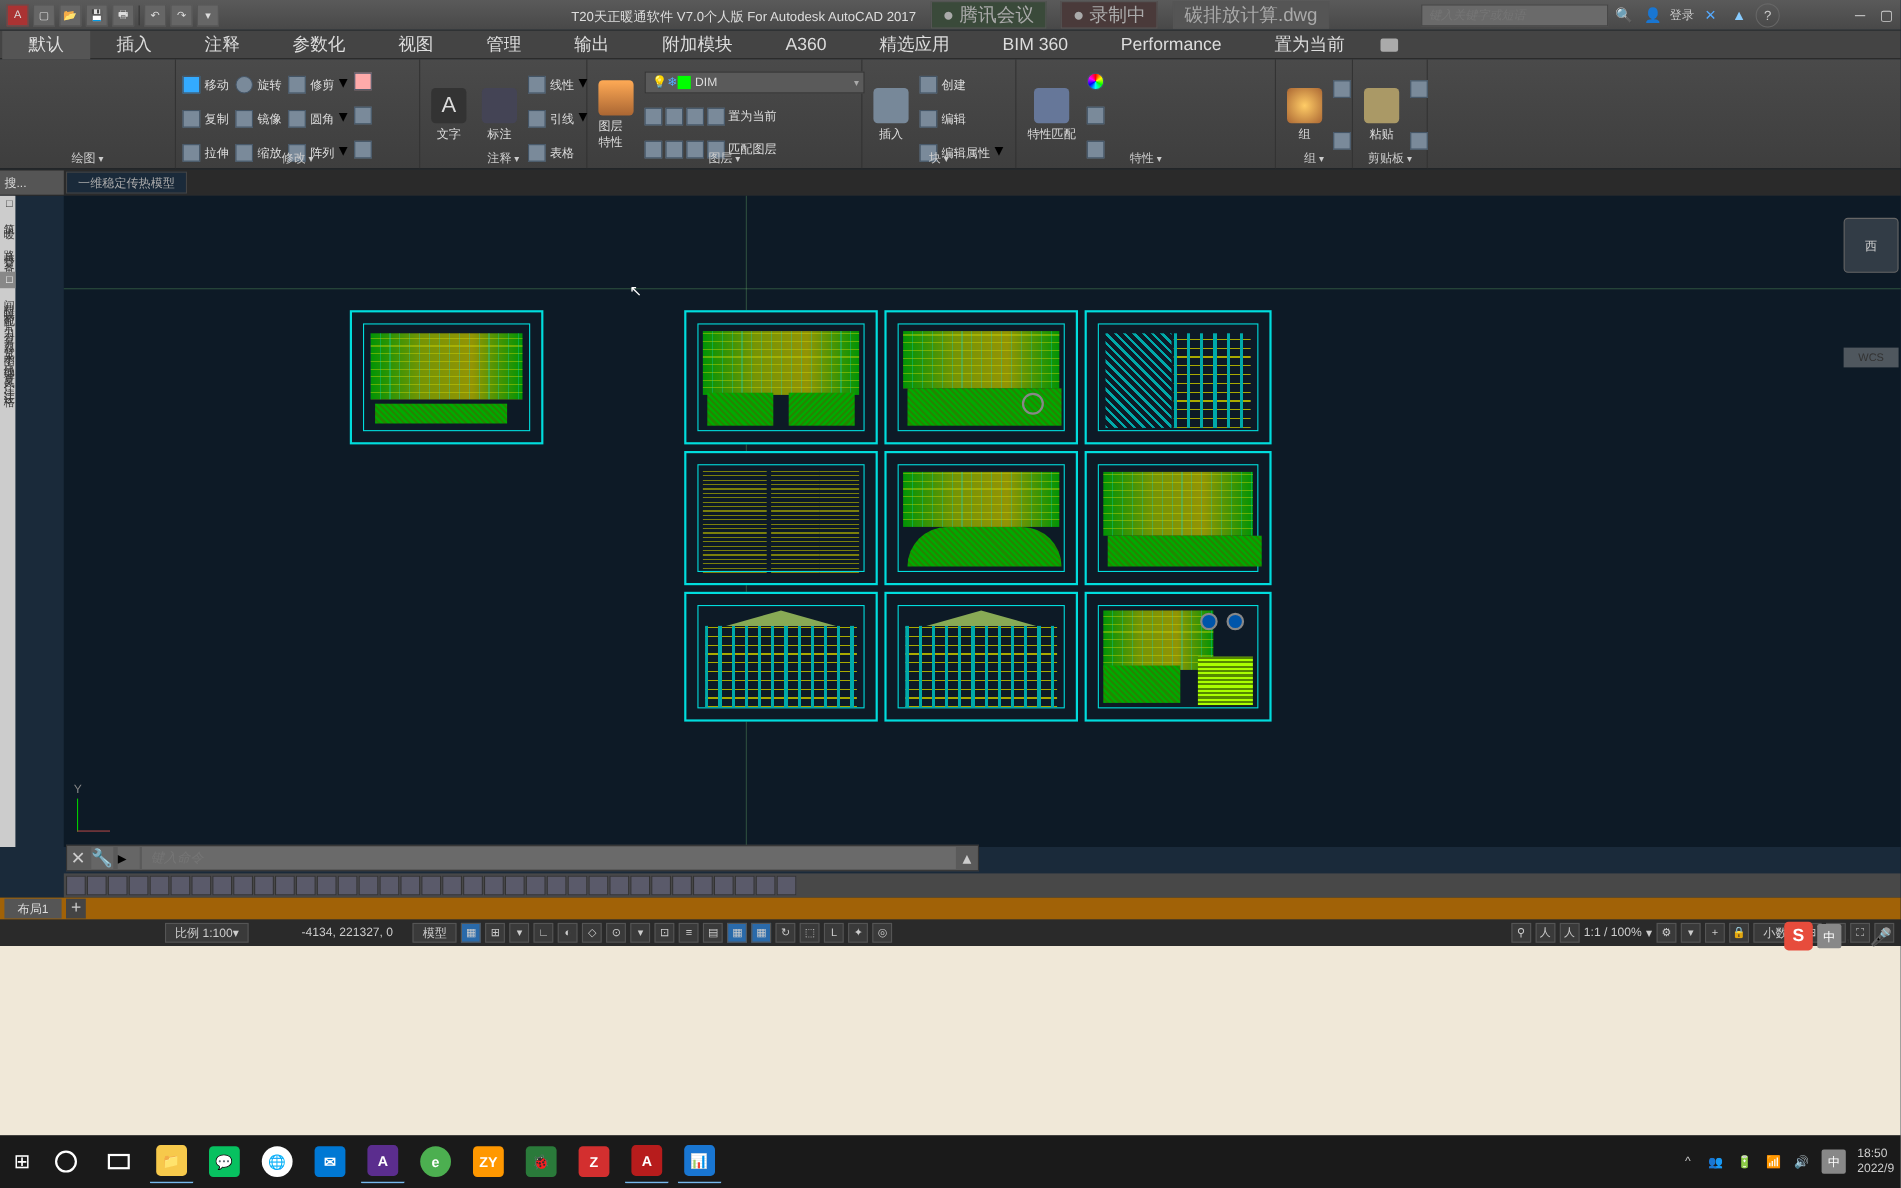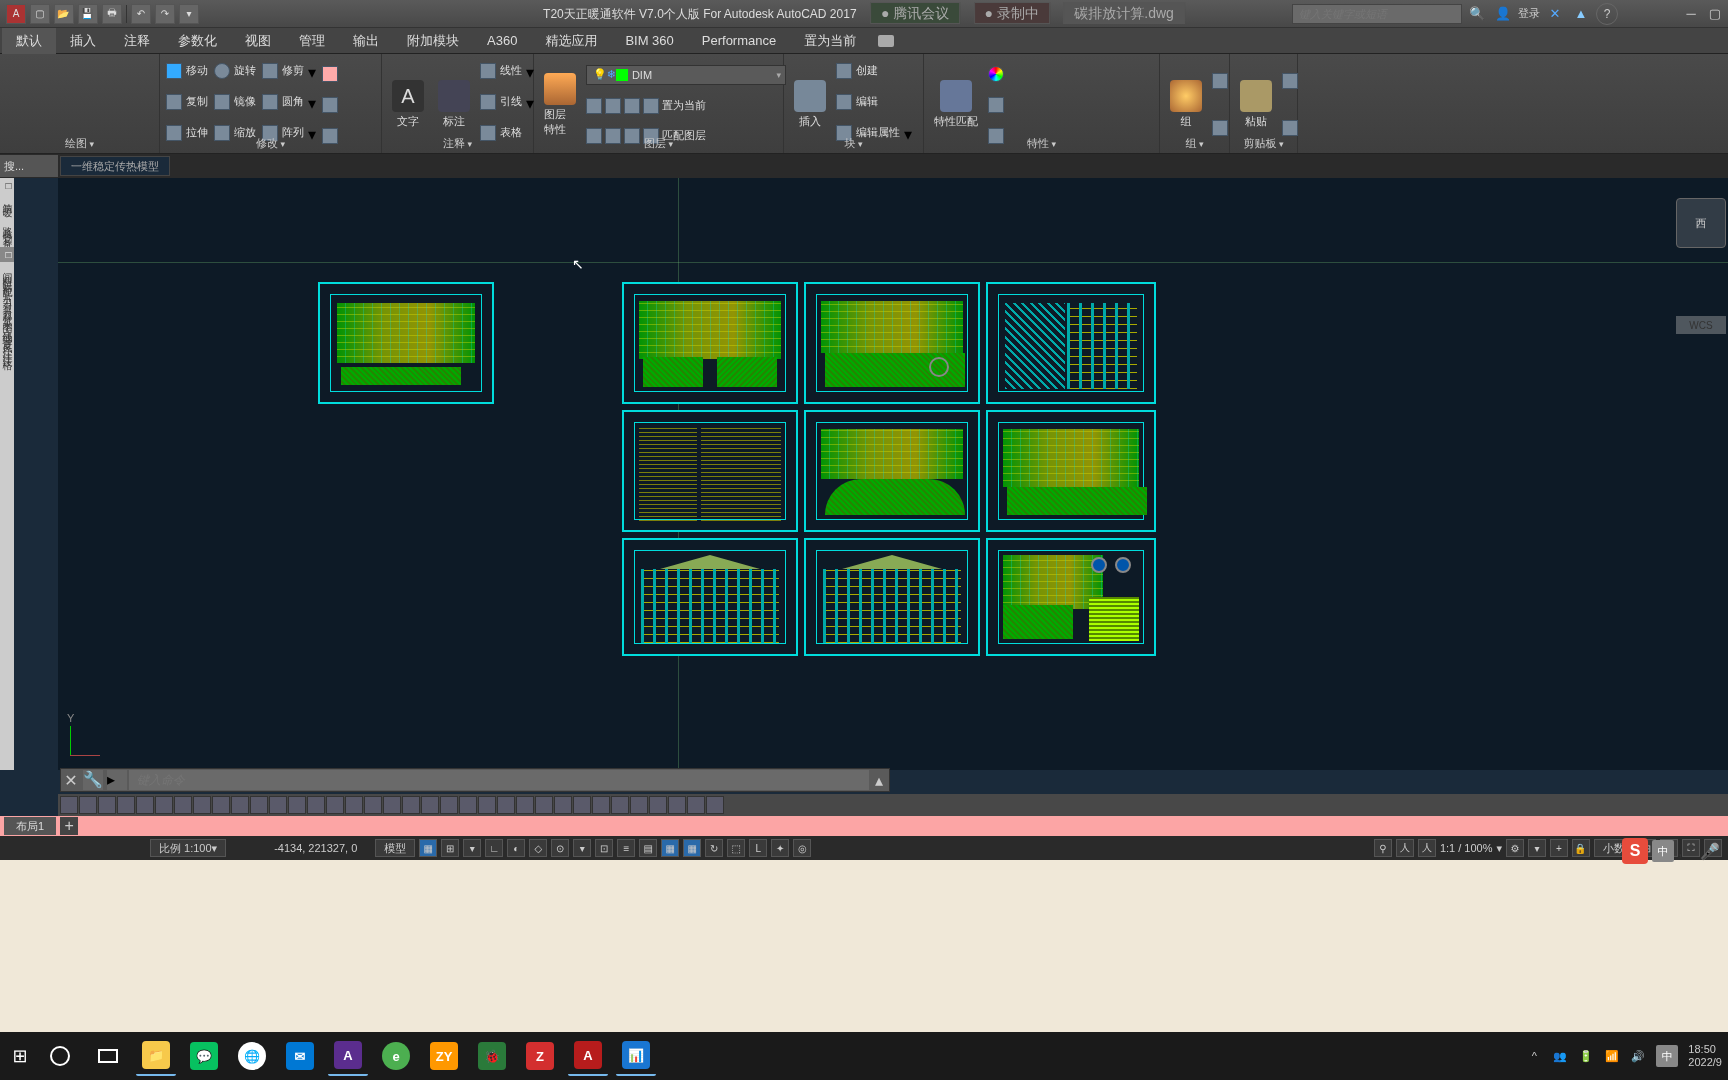--- a/index.html
+++ b/index.html
@@ -4,47 +4,47 @@
 <style>
 *{margin:0;padding:0;box-sizing:border-box;font-family:"Microsoft YaHei",Arial,sans-serif;user-select:none}
 body{width:1728px;height:1080px;background:#1a2a3a;overflow:hidden;position:relative}
 
 
 .title-bar{height:28px;background:linear-gradient(#5a5a5a,#484848);display:flex;align-items:center;position:relative;border-bottom:1px solid #333}
 .qat{display:flex;align-items:center;gap:4px;padding:0 6px}
 .qat-btn{width:20px;height:20px;background:#666;border:1px solid #555;display:flex;align-items:center;justify-content:center;font-size:10px;color:#ddd;cursor:pointer}
 .qat-sep{width:1px;height:18px;background:#333}
 .title-text{position:absolute;left:50%;transform:translateX(-50%);color:#ddd;font-size:12px}
-.tab-pill{background:#3a4a3a;padding:2px 10px;font-size:14px;color:#aaa;border:1px solid #555;margin-left:10px}
+.tab-pill{background:#3a4a3a;padding:2px 10px;font-size:17px;color:#aaa;border:1px solid #555;margin-left:10px}
 .tab-pill.rec{background:#4a3a3a}
 .tab-pill.doc{background:#555}
 .search-wrap{position:absolute;right:110px;display:flex;align-items:center;gap:4px}
 .search-box{width:170px;height:20px;background:#6a6a6a;border:1px solid #444;color:#999;font-size:11px;padding:0 6px;font-style:italic}
 .title-icon{width:22px;height:22px;display:flex;align-items:center;justify-content:center;color:#ccc;font-size:13px;cursor:pointer}
 .win-btns{position:absolute;right:2px;display:flex;gap:2px}
 .help-icon{width:22px;height:22px;border:1px solid #666;border-radius:50%;display:flex;align-items:center;justify-content:center;font-size:12px;color:#ccc}
 
 
 .menu-tabs{height:26px;background:#444;display:flex;align-items:center;padding-left:2px;border-bottom:1px solid #222}
-.menu-tab{padding:0 14px;height:26px;display:flex;align-items:center;color:#ddd;font-size:13px;cursor:pointer}
+.menu-tab{padding:0 24px;height:26px;display:flex;align-items:center;color:#ddd;font-size:16px;cursor:pointer}
 .menu-tab.active{background:#555}
 .cam-icon{width:16px;height:12px;background:#aaa;border-radius:2px;margin-left:8px}
 
 
 .ribbon{height:100px;background:linear-gradient(#4a4a4a,#3e3e3e);display:flex;border-bottom:1px solid #222}
 .r-panel{border-right:1px solid #333;padding:4px 6px 2px;display:flex;flex-direction:column;position:relative}
 .r-label{position:absolute;bottom:2px;left:0;right:0;text-align:center;color:#ccc;font-size:11px}
 .r-label::after{content:" ▾";font-size:9px}
 .r-body{flex:1;display:flex;gap:6px}
 .big-btn{display:flex;flex-direction:column;align-items:center;justify-content:center;gap:2px;padding:2px 4px;cursor:pointer}
 .big-ico{width:32px;height:32px;background:radial-gradient(#8ab,#567);border-radius:4px}
 .big-ico.sphere{border-radius:50%;background:radial-gradient(circle at 30% 30%,#eee,#88a,#446)}
 .big-ico.arc{background:#333;border:1px solid #666}
 .btn-txt{color:#ddd;font-size:11px}
-.sm-row{display:flex;align-items:flex-start;gap:4px;height:22px;cursor:pointer}
+.sm-row{display:flex;align-items:flex-end;gap:4px;height:22px;cursor:pointer}
 .sm-ico{width:16px;height:16px;background:#7a8a9a;border:1px solid #456}
 .sm-txt{color:#ddd;font-size:11px;white-space:nowrap}
 .col{display:flex;flex-direction:column;justify-content:space-around}
 .dropdown{height:20px;background:#5a5a5a;border:1px solid #333;color:#ddd;font-size:11px;display:flex;align-items:center;padding:0 6px;position:relative;cursor:pointer}
 .dropdown::after{content:"▾";position:absolute;right:4px;font-size:9px;color:#aaa}
 .layer-dd{width:200px}
 .prop-dd{width:160px}
 .swatch{width:12px;height:12px;display:inline-block;margin-right:4px}
 
 
@@ -83,21 +83,21 @@
 .cmd-close{width:20px;text-align:center;color:#ccc;cursor:pointer}
 .cmd-ico{width:20px;height:20px;background:#666;margin:0 2px}
 .cmd-input{flex:1;background:#6a6a6a;color:#999;font-size:12px;padding:0 8px;height:20px;border:none;font-style:italic}
 .cmd-arrow{width:20px;text-align:center;color:#ccc}
 
 
 .toolstrip{position:absolute;bottom:264px;left:58px;right:0;height:22px;background:#484848;display:flex;align-items:center;gap:1px;padding-left:2px}
 .ts-btn{width:18px;height:18px;background:#5a5a6a;border:1px solid #333;cursor:pointer}
 
 
-.layout-tabs{position:absolute;bottom:244px;left:0;right:0;height:20px;background:#fca5a5;display:flex;align-items:center}
+.layout-tabs{position:absolute;bottom:244px;left:0;right:0;height:20px;background:#a16207;display:flex;align-items:center}
 .layout-tab{padding:0 12px;height:18px;background:#555;color:#ddd;font-size:11px;display:flex;align-items:center;margin-left:4px;cursor:pointer}
 .layout-add{width:18px;height:18px;background:#444;color:#ccc;display:flex;align-items:center;justify-content:center;margin-left:4px;cursor:pointer}
 
 
 .status{position:absolute;bottom:220px;left:0;right:0;height:24px;background:#2a2a2a;display:flex;align-items:center;gap:4px;padding:0 6px;color:#ccc;font-size:11px}
 .st-dd{background:#3a3a3a;padding:0 8px;height:18px;display:flex;align-items:center;border:1px solid #555;cursor:pointer}
 .st-ico{width:18px;height:18px;background:#3a3a3a;border:1px solid #555;display:flex;align-items:center;justify-content:center;cursor:pointer;font-size:10px}
 .st-ico.active{background:#2a6aaa}
 .flex-spacer{flex:1}
 

